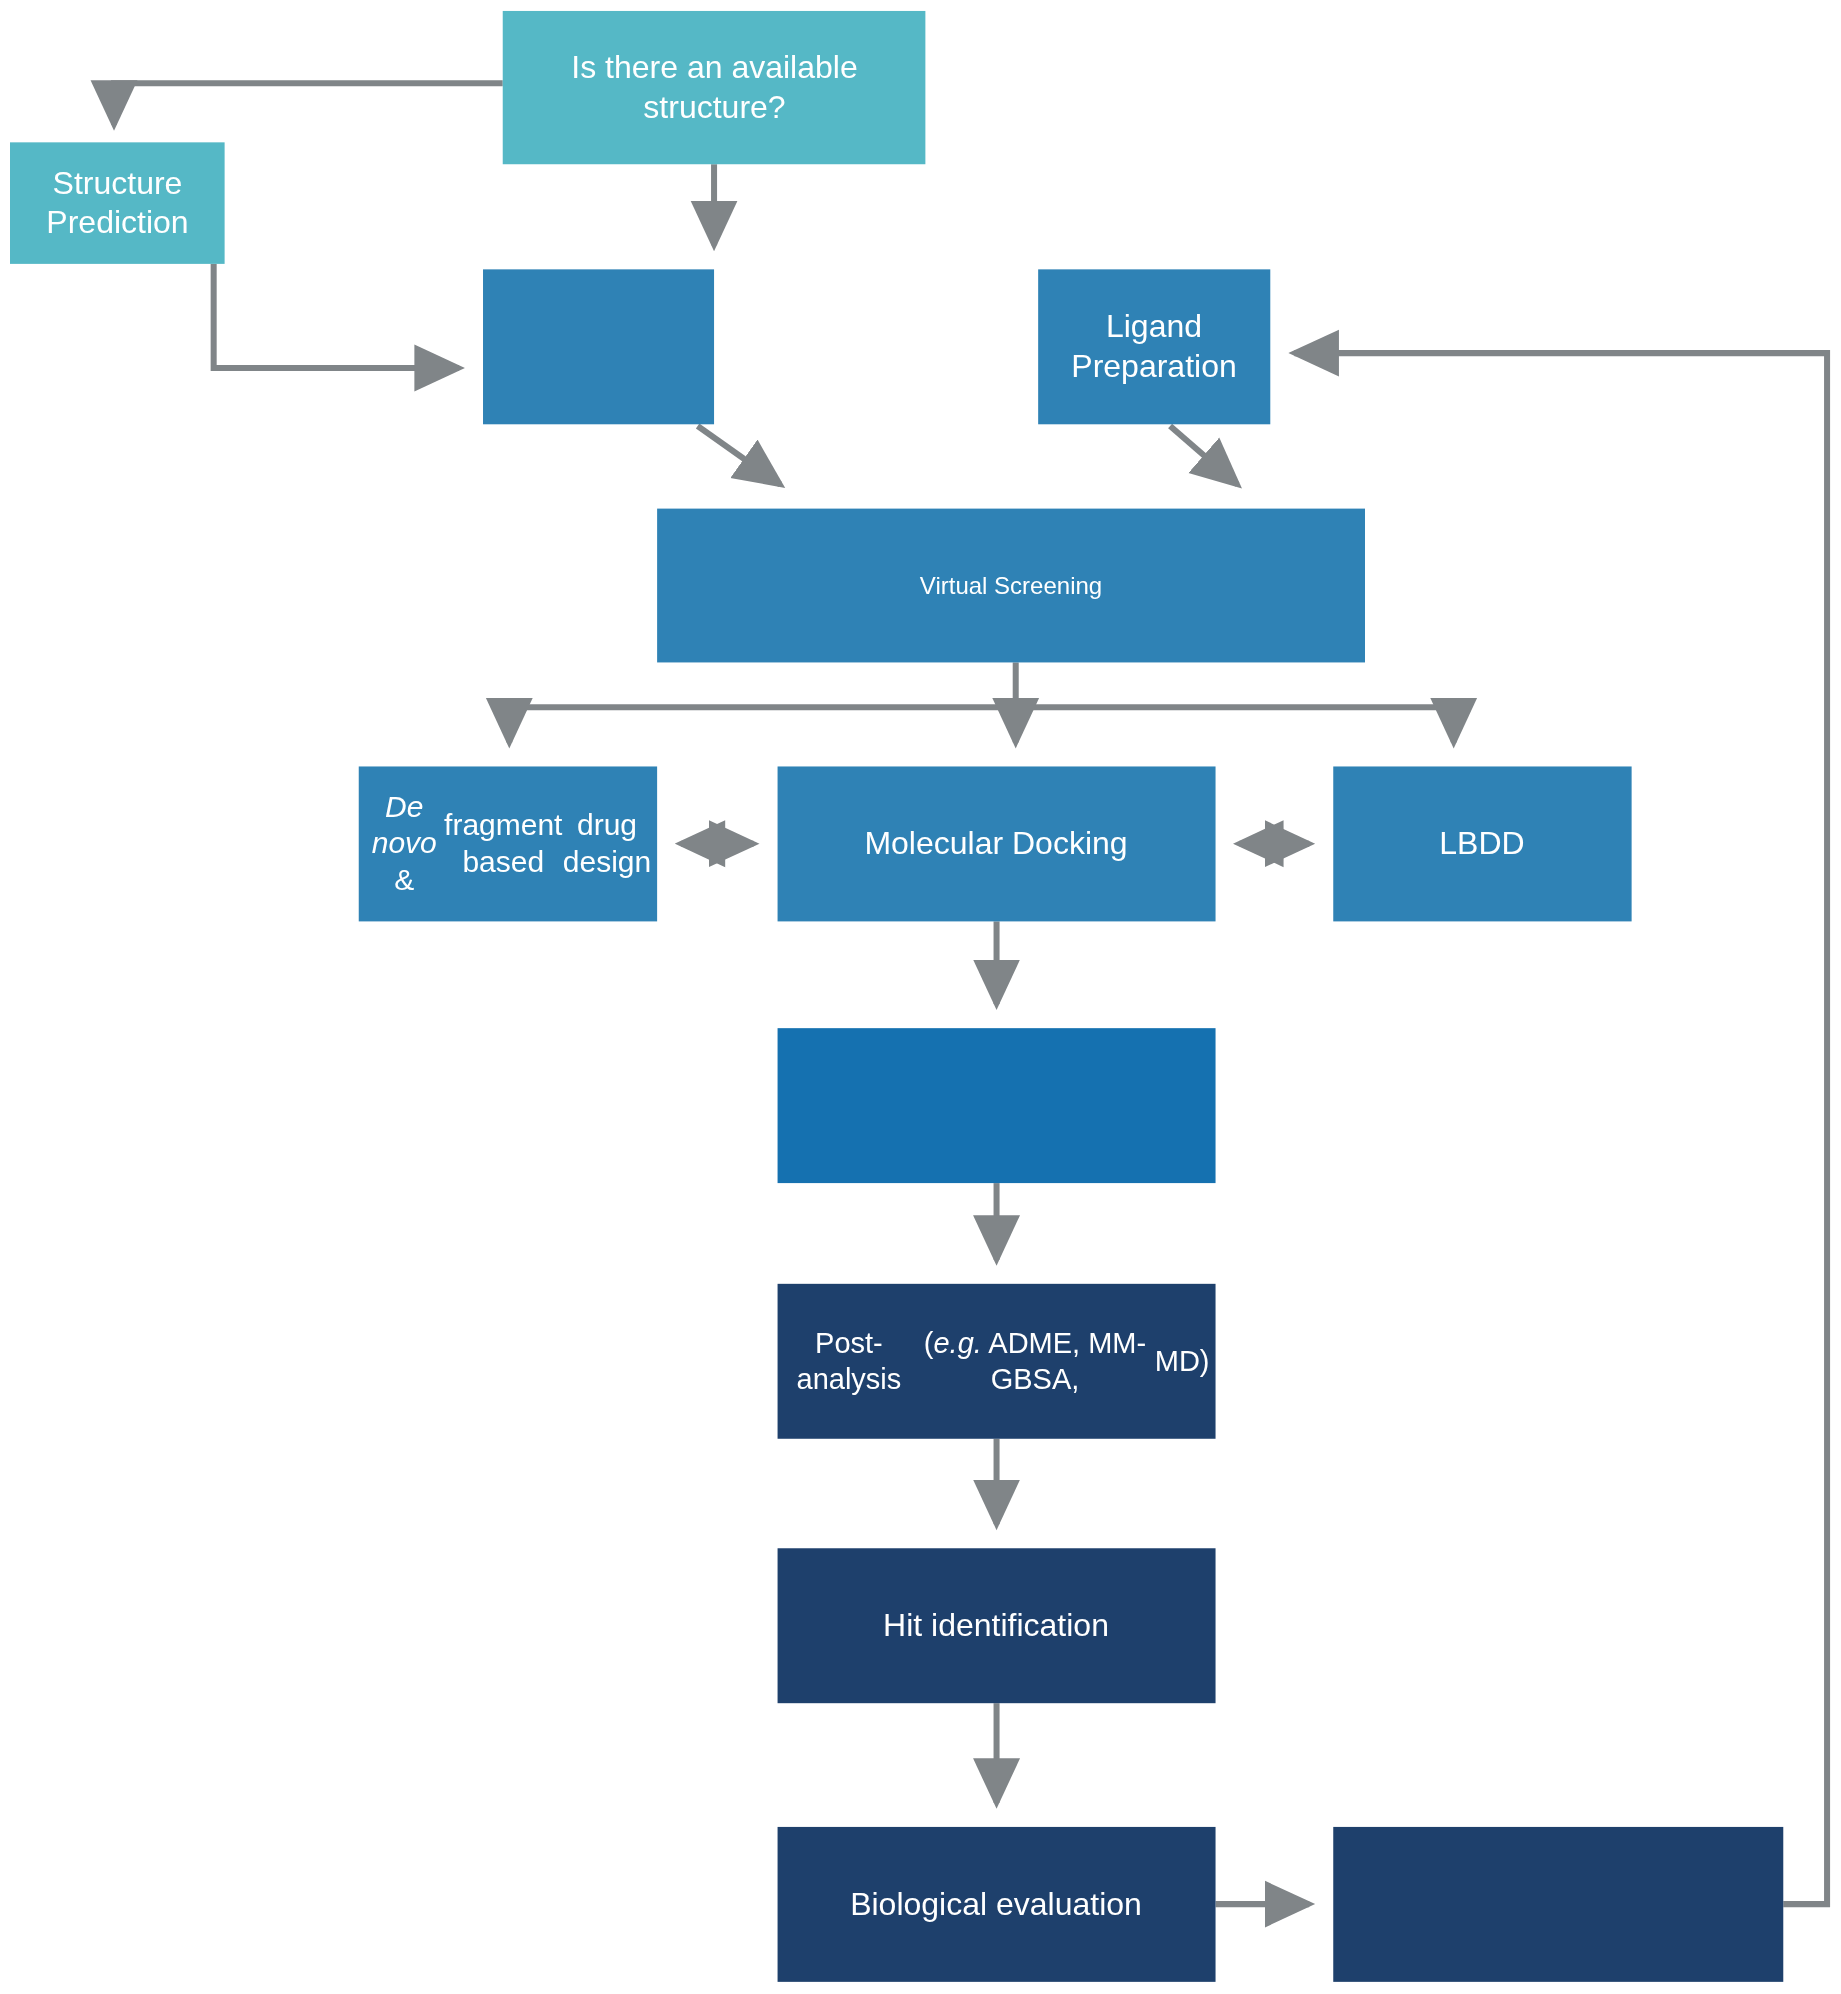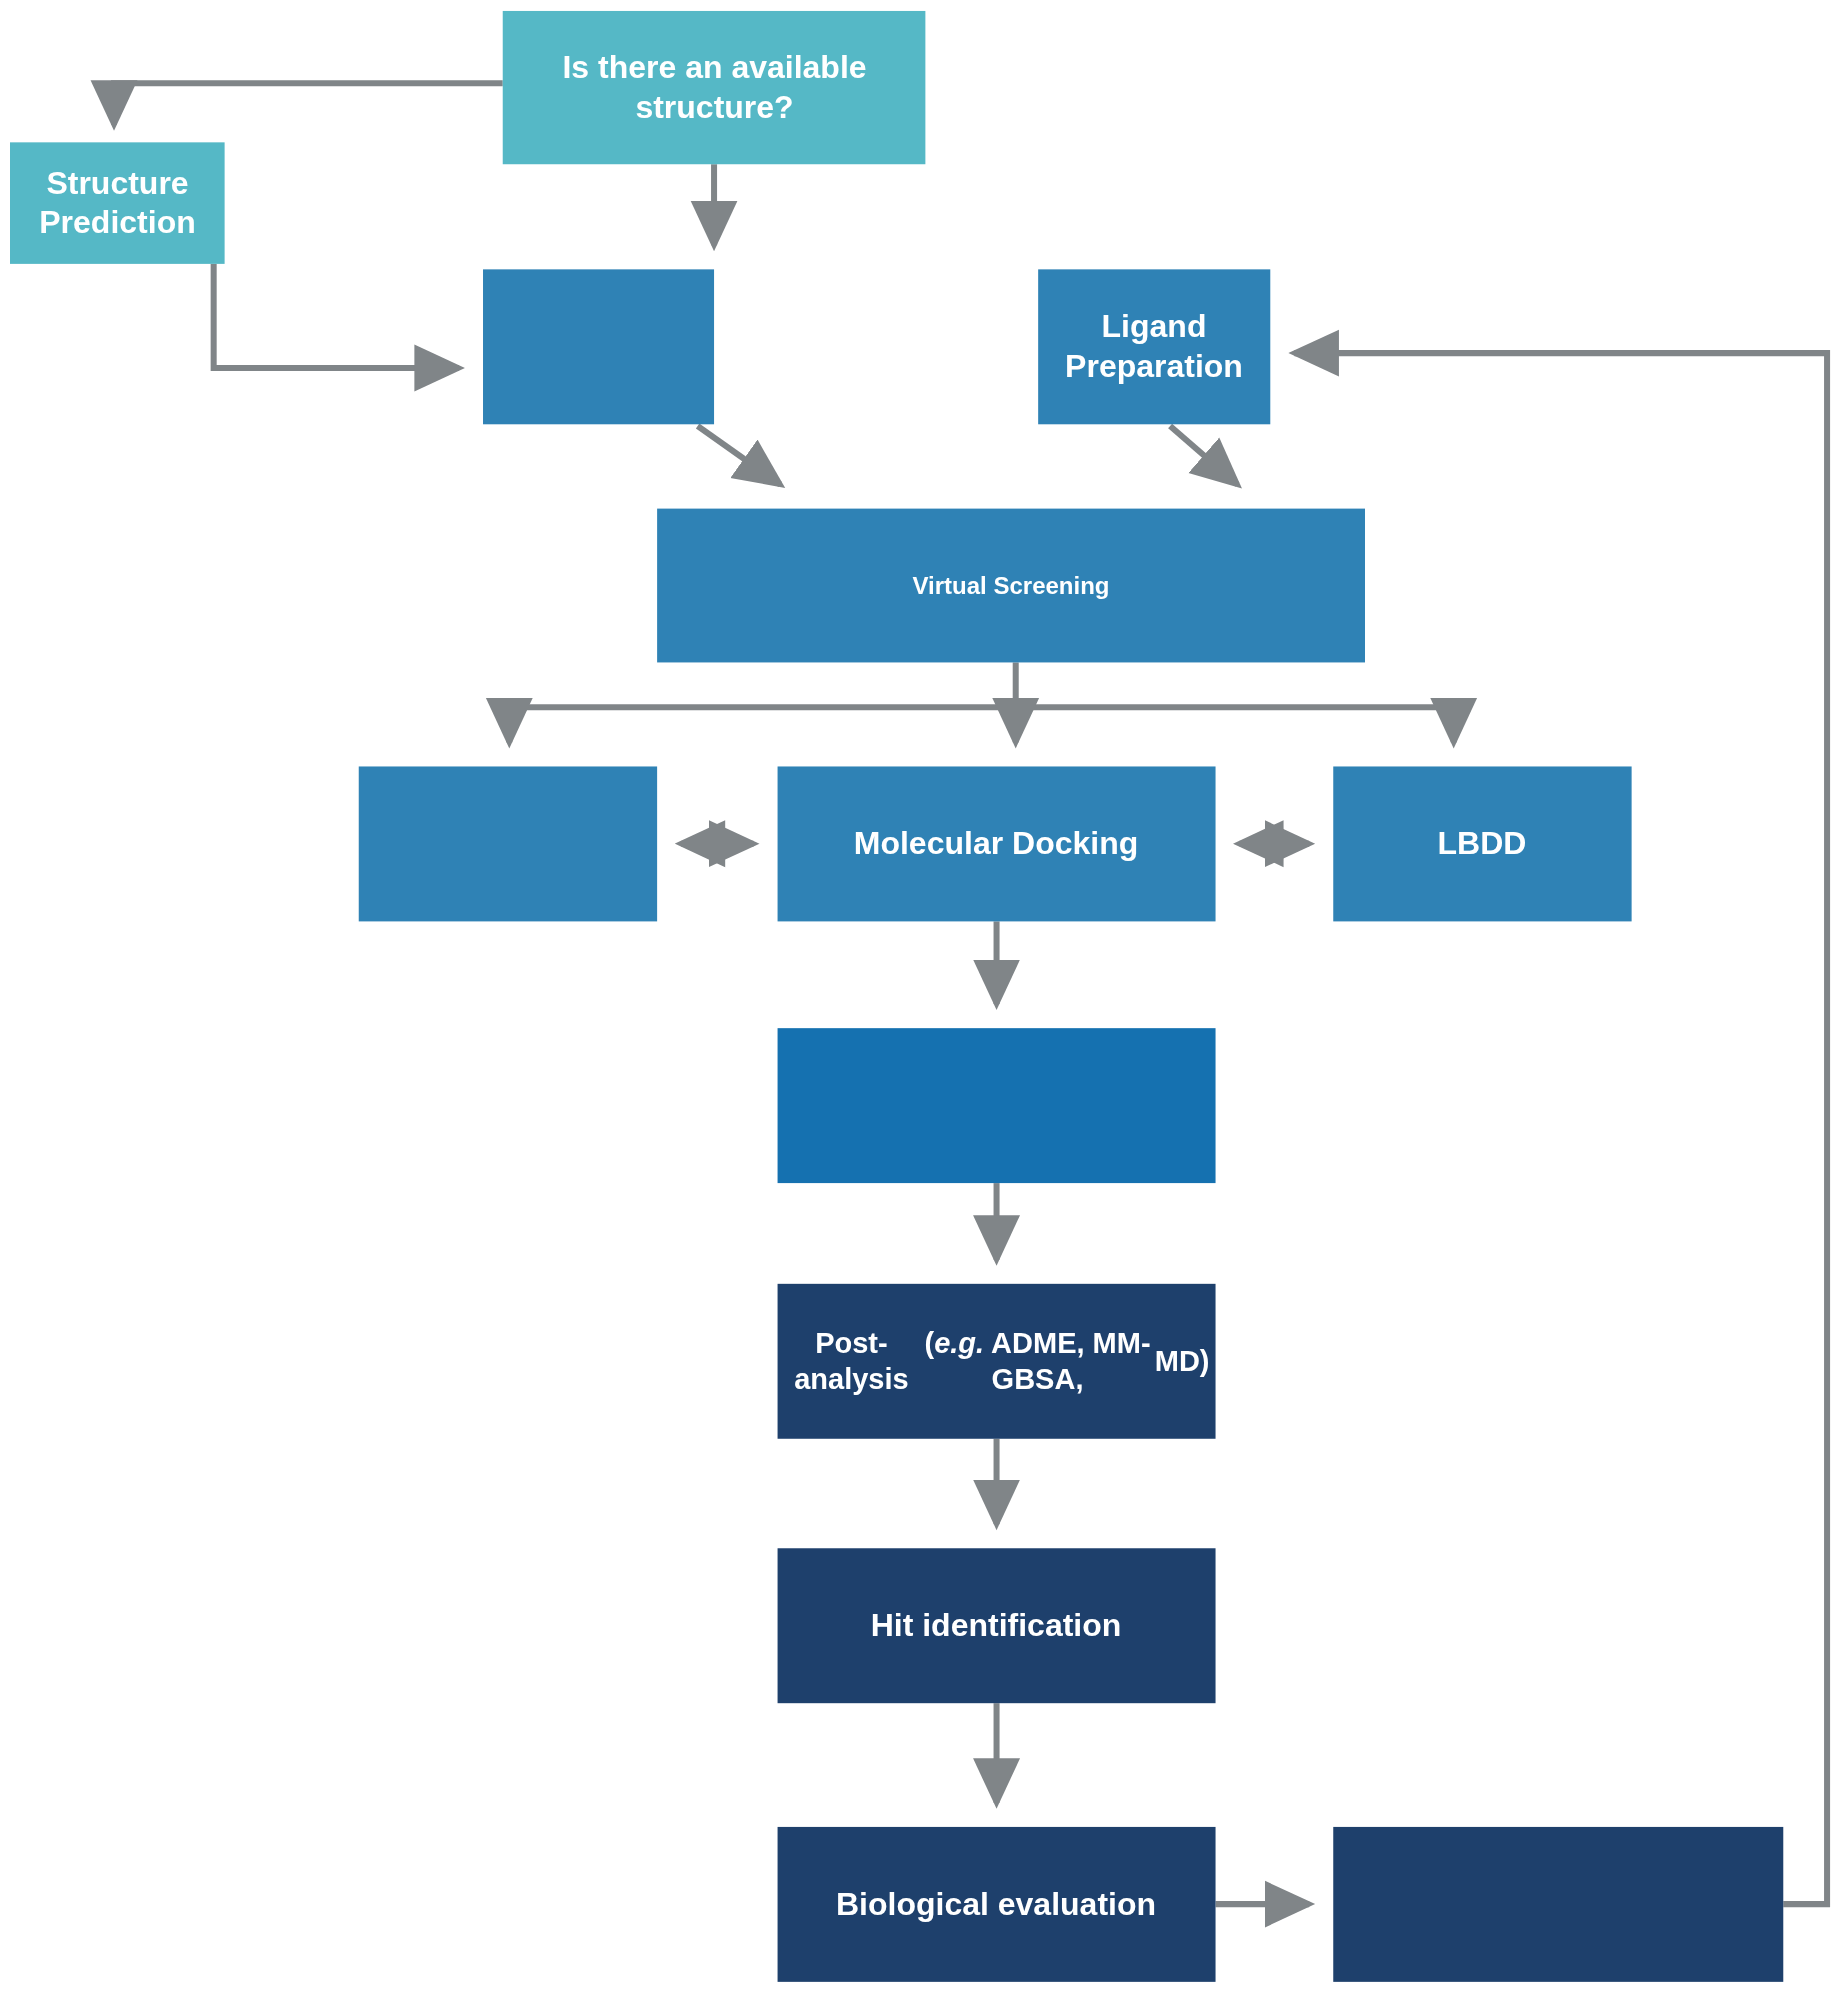--- a/index.html
+++ b/index.html
@@ -4,21 +4,21 @@
 <style>
   html,body{margin:0;padding:0;background:#ffffff;}
   body{font-family:"Liberation Sans",sans-serif;}
   #stage{position:relative;width:1842px;height:1995px;background:#ffffff;overflow:hidden;}
   #flow{position:absolute;inset:0;width:1842px;height:1995px;}
   .node-label{
     position:absolute;
     display:flex;align-items:center;justify-content:center;
     text-align:center;
     color:#ffffff;
-    font-weight:bold;
+    font-weight:normal;
     font-family:"Liberation Sans",sans-serif;
     line-height:1.22;
     pointer-events:none;
     padding:0 5.5px;
     box-sizing:border-box;
     white-space:pre-wrap;
   }
   .ital{font-style:italic;}
 </style>
 </head>
@@ -94,20 +94,21 @@
 
   <div class="node-label" style="left:503px;top:11px;width:423px;height:153px;font-size:32px;">Is there an available structure?</div>
 
   <div class="node-label" style="left:10px;top:142px;width:215px;height:122px;font-size:32px;border-radius:8px;">Structure Prediction</div>
 
 
   <div class="node-label" style="left:1038px;top:269px;width:232px;height:155px;font-size:32px;">Ligand  Preparation</div>
 
   <div class="node-label" style="left:657px;top:509px;width:708px;height:154px;font-size:24px;">Virtual Screening</div>
 
+  <div class="node-label" style="left:359px;top:766px;width:298px;height:155px;font-size:30px;"><div><span class="ital">De novo</span> &amp;</div><div>fragment based</div><div>drug design</div></div>
 
   <div class="node-label" style="left:777px;top:766px;width:438px;height:155px;font-size:32px;">Molecular Docking</div>
 
   <div class="node-label" style="left:1333px;top:766px;width:298px;height:155px;font-size:32px;">LBDD</div>
 
 
   <div class="node-label" style="left:777px;top:1284px;width:438px;height:155px;font-size:29px;border-radius:21px;"><div>Post-analysis</div><div>(<span class="ital">e.g.</span> ADME, MM-GBSA,</div><div>MD)</div></div>
 
   <div class="node-label" style="left:777px;top:1548px;width:438px;height:155px;font-size:32px;">Hit identification</div>
 

